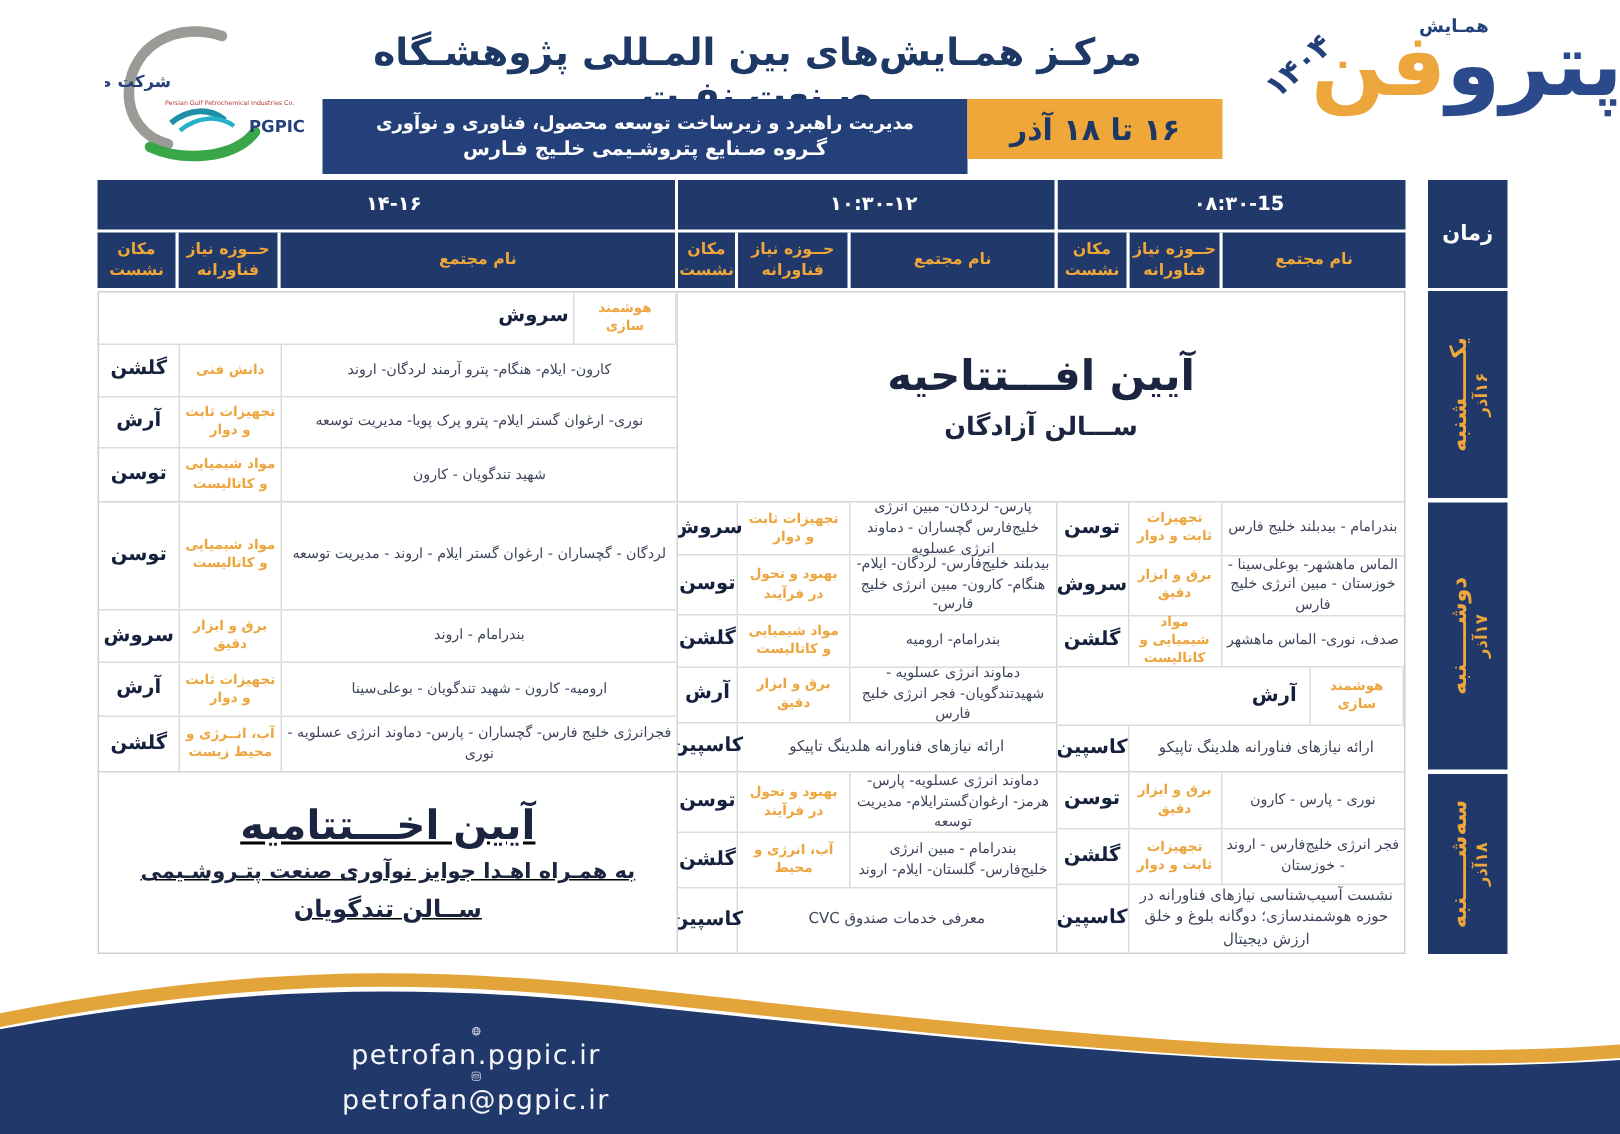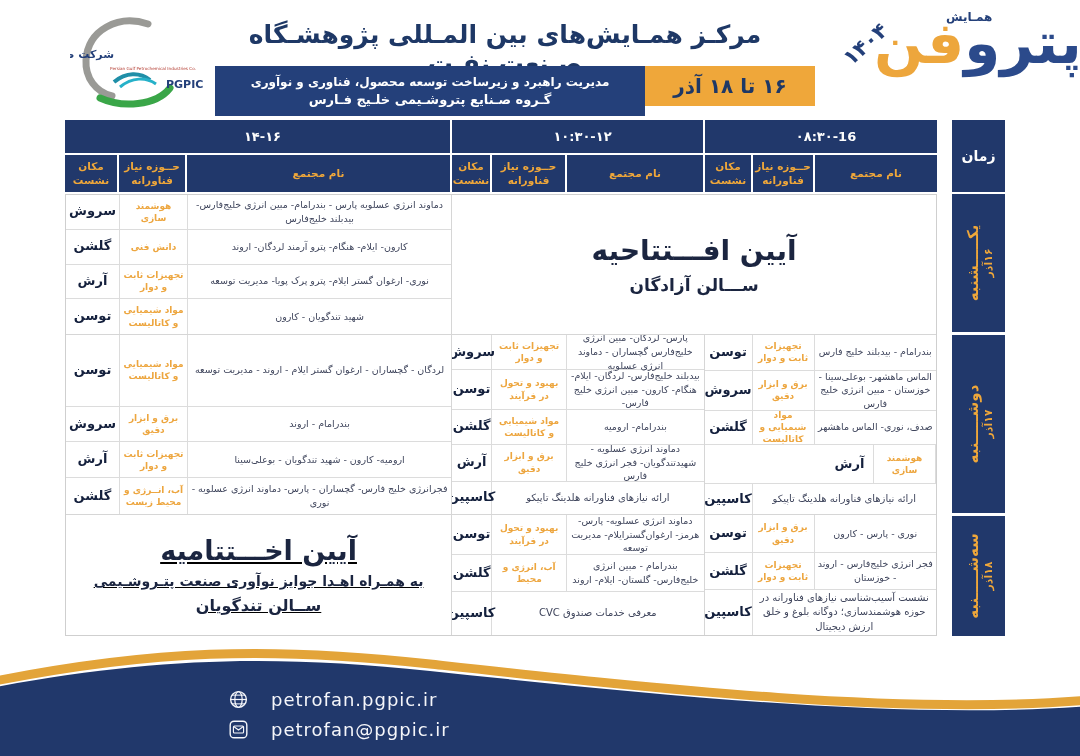--- a/index.html
+++ b/index.html
@@ -74,21 +74,21 @@
   .ceremony .t1{font-size:28px;font-weight:bold;color:#1b2540;}
   .ceremony .t2{font-size:17px;font-weight:bold;color:#1b2540;}
   .closing{display:flex;flex-direction:column;align-items:center;justify-content:center;gap:7px;text-decoration:underline;}
   .closing .t1{font-size:27px;font-weight:bold;color:#1b2540;}
   .closing .t2{font-size:14px;font-weight:bold;color:#1b2540;}
   .closing .t3{font-size:16px;font-weight:bold;color:#1b2540;}
   .ltr{direction:ltr;}
   
   .wave{position:absolute;left:0;bottom:0;width:1080px;height:112px;}
   .foot-links{position:absolute;left:228px;top:684px;color:#f5f6fa;}
-  .flink{display:flex;align-items:center;gap:22px;height:30px;}
+  .flink{display:flex;align-items:center;gap:2px;height:30px;flex-direction:column;}
   .flink .txt{font-size:18px;letter-spacing:1px;}
 </style>
 </head>
 <body>
 
 <div class="page">
 
   <svg class="pgpic" width="152" height="100" viewBox="0 0 152 100">
     <path d="M78 12 C 48 2, 18 18, 16 48 C 15 66, 26 80, 42 84" fill="none" stroke="#9a9a96" stroke-width="7" stroke-linecap="round"></path>
     <path d="M30 86 C 52 96, 86 94, 100 76" fill="none" stroke="#3aa648" stroke-width="7" stroke-linecap="round"></path>
@@ -114,21 +114,21 @@
     <div class="yr">۱۴۰۴</div>
   </div>
 
   <div class="tbl">
 
     <div class="thead">
       <div class="zaman">زمان</div>
       <div class="sp15"></div>
       <div class="hblocks">
         <div class="hb w1">
-          <div class="tl ltr">۰۸:۳۰-16</div>
+          <div class="tl ltr">۰۸:۳۰-15</div>
           <div class="sh">
             <div class="shc name">نام مجتمع</div>
             <div class="shc need" style="width:62px">حــوزه نیاز فناورانه</div>
             <div class="shc venue" style="width:48px">مکان نشست</div>
           </div>
         </div>
         <div class="hb w2">
           <div class="tl ltr">۱۰:۳۰-۱۲</div>
           <div class="sh">
             <div class="shc name">نام مجتمع</div>
@@ -172,21 +172,20 @@
 
       <div class="body">
 
         <div class="band" style="height:140px">
           <div class="ceremony">
             <div class="t1">آیین افـــتتاحیه</div>
             <div class="t2">ســـالن آزادگان</div>
           </div>
           <div class="blk bC">
             <div class="r" style="height:35px">
-              <div class="c name">دماوند انرژی عسلویه پارس - بندرامام- مبین انرژی خلیج‌فارس- بیدبلند خلیج‌فارس</div>
               <div class="c need">هوشمند سازی</div>
               <div class="c venue">سروش</div>
             </div>
             <div class="r" style="height:35px">
               <div class="c name">کارون- ایلام- هنگام- پترو آرمند لردگان- اروند</div>
               <div class="c need">دانش فنی</div>
               <div class="c venue">گلشن</div>
             </div>
             <div class="r" style="height:35px">
               <div class="c name">نوری- ارغوان گستر ایلام- پترو پرک پویا- مدیریت توسعه</div>

